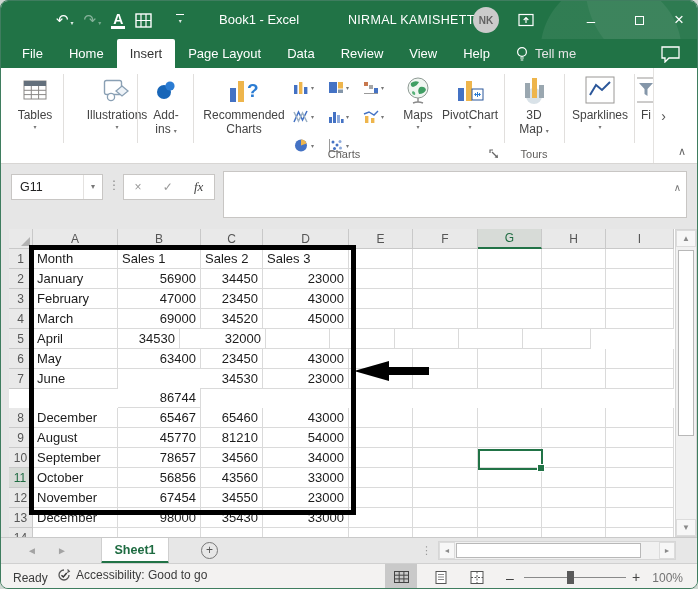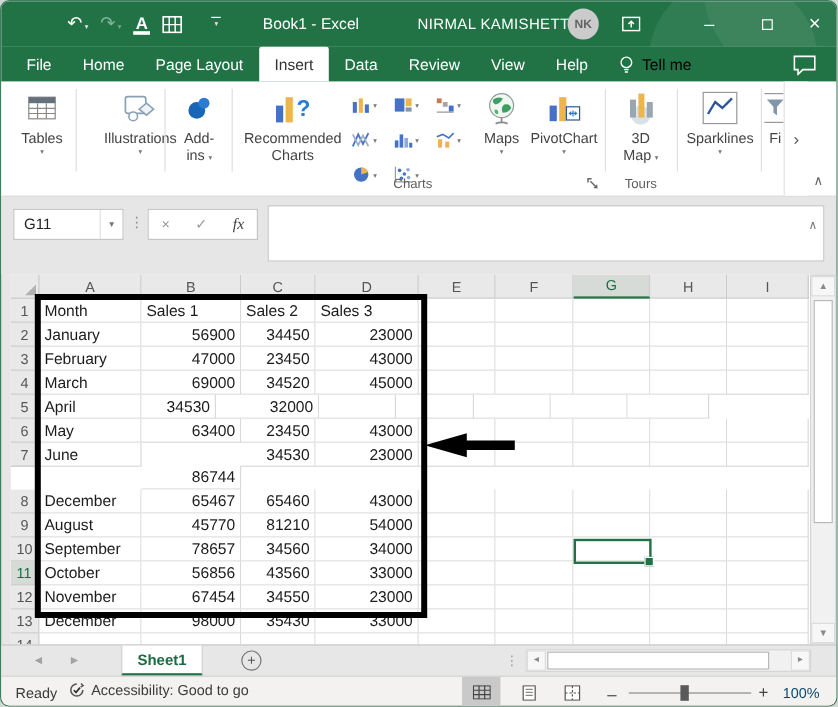--- a/index.html
+++ b/index.html
@@ -28,21 +28,21 @@
     background:#cbcbcb;color:#636363;font-size:10px;font-weight:bold;
     display:flex;align-items:center;justify-content:center;}
   .winbtn{position:absolute;top:0;width:40px;height:38px;display:flex;align-items:center;justify-content:center;color:#fff;}
   .maxbox{width:9px;height:9px;border:1.3px solid #fff;}
   .minch{font-size:15px;}
   .closech{font-size:17px;}
   
   .tabrow{position:absolute;top:38px;left:0;right:0;height:29px;background:#217346;display:flex;align-items:stretch;padding-left:8px;}
   .tab{color:#fff;font-size:13px;padding:0 13px;display:flex;align-items:center;cursor:default;white-space:nowrap;}
   .tab.active{background:#ffffff;color:#333;border-radius:2px 2px 0 0;}
-  .tellme{display:flex;align-items:center;gap:7px;color:#000000;font-size:13px;padding:0 13px;}
+  .tellme{display:flex;align-items:center;gap:7px;color:#e5e5e5;font-size:13px;padding:0 13px;}
   .comment-btn{margin-left:auto;margin-right:16px;display:flex;align-items:center;}
   
   .ribbon{position:absolute;top:67px;left:0;right:0;height:96px;background:#fff;border-bottom:1px solid #d8d6d4;}
   .bigbtn{position:absolute;top:4px;display:flex;flex-direction:column;align-items:center;font-size:12px;color:#444;text-align:center;}
   .bigbtn .ic{height:36px;display:flex;align-items:center;justify-content:center;}
   .bigbtn .lbl{line-height:14px;}
   .bigbtn .caret{font-size:6px;color:#777;line-height:9px;margin-top:1px;}
   .inlinecaret{font-size:6px;color:#777;margin-left:3px;}
   .vsep{position:absolute;top:6px;bottom:20px;width:1px;background:#e1dfdd;}
   .grouplabel{position:absolute;bottom:3px;font-size:11px;color:#605e5c;text-align:center;}
@@ -104,21 +104,21 @@
   
   .statusbar{position:absolute;top:562px;left:0;right:0;height:27px;background:#f3f2f1;border-top:1px solid #d0d0d0;font-size:12px;color:#3b3b3b;}
   .ready{position:absolute;left:12px;top:7px;}
   .acc{position:absolute;left:56px;top:4px;display:flex;align-items:center;gap:5px;}
   .viewbtn{position:absolute;top:0;width:32px;height:26px;display:flex;align-items:center;justify-content:center;}
   .viewbtn.active{background:#c9c9c9;}
   .zminus{position:absolute;left:505px;top:6px;color:#444;font-size:14px;}
   .ztrack{position:absolute;left:523px;top:13px;width:102px;height:1px;background:#8a8a8a;}
   .zthumb{position:absolute;left:566px;top:7px;width:7px;height:13px;background:#5a5a5a;}
   .zplus{position:absolute;left:631px;top:5px;color:#444;font-size:14px;}
-  .zpct{position:absolute;right:14px;top:7px;color:#0c4a6e;}
+  .zpct{position:absolute;right:14px;top:7px;color:#737373;}
 </style>
 </head>
 <body>
 
 <div class="window">
 
   <div class="titlebar">
     <div class="qat">
       <span class="qbtn">
           <span>↶</span>
@@ -157,22 +157,22 @@
     <div class="winbtn" style="left:618px">
         <span class="maxbox"></span>
       </div>
     <div class="winbtn closech" style="left:658px">×</div>
   </div>
 
   <div class="tabrow" id="tabrow">
 
   <div class="tab">File</div>
       <div class="tab">Home</div>
+      <div class="tab active">Insert</div>
       <div class="tab">Page Layout</div>
-      <div class="tab active">Insert</div>
       <div class="tab">Data</div>
       <div class="tab">Review</div>
       <div class="tab">View</div>
       <div class="tab">Help</div>
       <div class="tellme">
         <svg width="12" height="16" viewBox="0 0 12 16">
           <circle cx="6" cy="6" r="4.4" fill="none" stroke="#fff" stroke-width="1.2"></circle>
           <line x1="4.2" y1="12" x2="7.8" y2="12" stroke="#fff" stroke-width="1.2"></line>
           <line x1="4.7" y1="14" x2="7.3" y2="14" stroke="#fff" stroke-width="1.2"></line>
         </svg>

